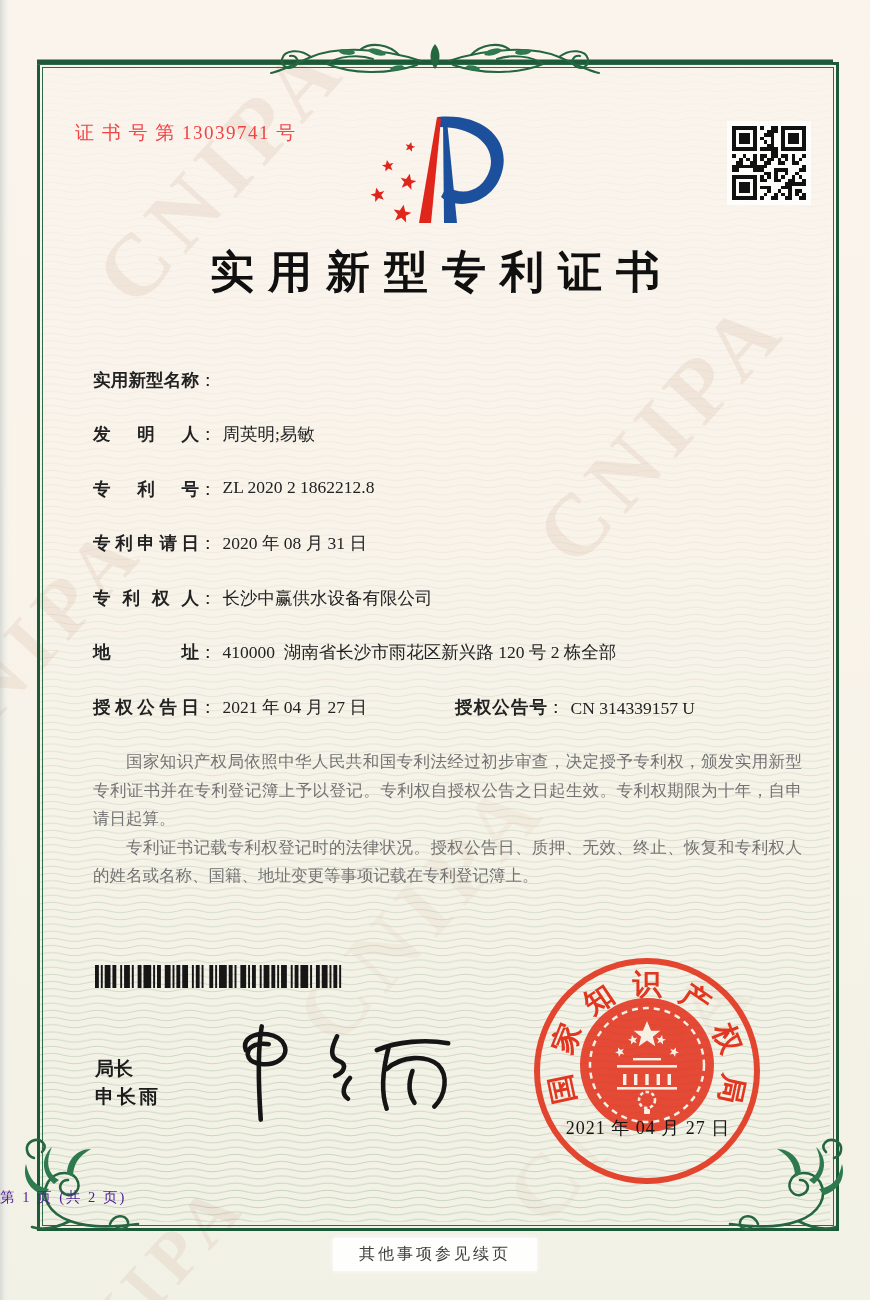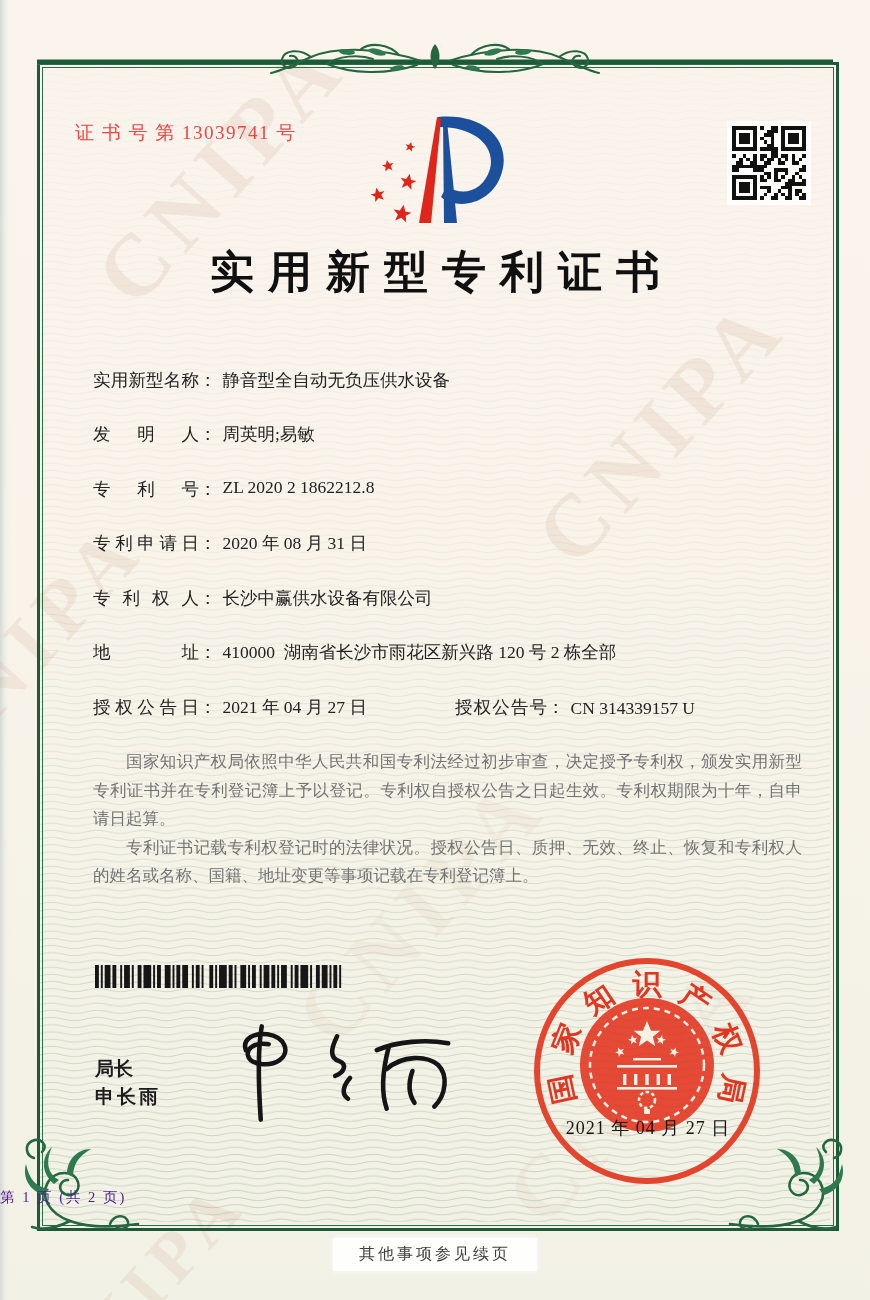--- a/index.html
+++ b/index.html
@@ -28,21 +28,21 @@
   .cert-no{position:absolute;left:75px;top:120px;font-size:19px;letter-spacing:1.5px;
     color:#ef4444;white-space:pre;}
   .logo{position:absolute;left:358px;top:115px;}
   .qr{position:absolute;left:727px;top:121px;width:84px;height:84px;background:#fdfdfb;
     padding:5px;box-sizing:border-box;}
   .title{position:absolute;left:0;top:243px;width:100%;text-align:center;
     font-size:44px;font-weight:bold;letter-spacing:14px;padding-left:14px;
     box-sizing:border-box;color:#101010;}
   .frow{position:absolute;left:93px;width:716px;font-size:17.5px;display:flex;
     white-space:pre-wrap;color:#222;}
-  .flabel{display:inline-block;width:106px;text-align:justify;text-align-last:justify;flex:none;}
+  .flabel{display:inline-block;width:106px;text-align:justify;text-align-last:justify;flex:none;font-weight:bold;}
   .fcolon{flex:none;margin-right:6px;}
   .r1{top:368px}.r2{top:422px}.r3{top:477px}.r4{top:531px}.r5{top:586px}.r6{top:640px}.r7{top:695px}
   .grant2{position:absolute;left:362px;display:flex;white-space:pre-wrap;align-items:flex-end;}
   .grant2 .flabel{width:92px;}
   .paras{position:absolute;left:93px;top:748px;width:709px;font-size:16.5px;
     line-height:28.5px;text-align:justify;color:#737373;}
   .paras p{margin:0;text-indent:2em;}
   .barcode{position:absolute;left:95px;top:965px;}
   .officer-title{position:absolute;left:95px;top:1044px;font-family:"Liberation Sans",sans-serif;
     font-weight:600;font-size:19px;color:#1c1c1c;margin-top:12px;}
@@ -291,21 +291,21 @@
         <rect x="16" y="2" width="3" height="3" fill="#111"></rect>
         <rect x="0" y="14" width="7" height="7" fill="#111"></rect>
         <rect x="1" y="15" width="5" height="5" fill="#fdfdfb"></rect>
         <rect x="2" y="16" width="3" height="3" fill="#111"></rect>
       </svg>
   </div>
 
   <div class="title">实用新型专利证书</div>
 
   <div class="frow r1">
-    <span class="flabel">实用新型名称</span><span class="fcolon">：</span><span class="fvalue">静音型全自动无负压供水设备</span>
+    <span class="flabel">实用新型名称</span><span class="fcolon">：</span>
   </div>
   <div class="frow r2">
     <span class="flabel">发明人</span><span class="fcolon">：</span><span class="fvalue">周英明;易敏</span>
   </div>
   <div class="frow r3">
     <span class="flabel">专利号</span><span class="fcolon">：</span><span class="fvalue">ZL 2020 2 1862212.8</span>
   </div>
   <div class="frow r4">
     <span class="flabel">专利申请日</span><span class="fcolon">：</span><span class="fvalue">2020 年 08 月 31 日</span>
   </div>

